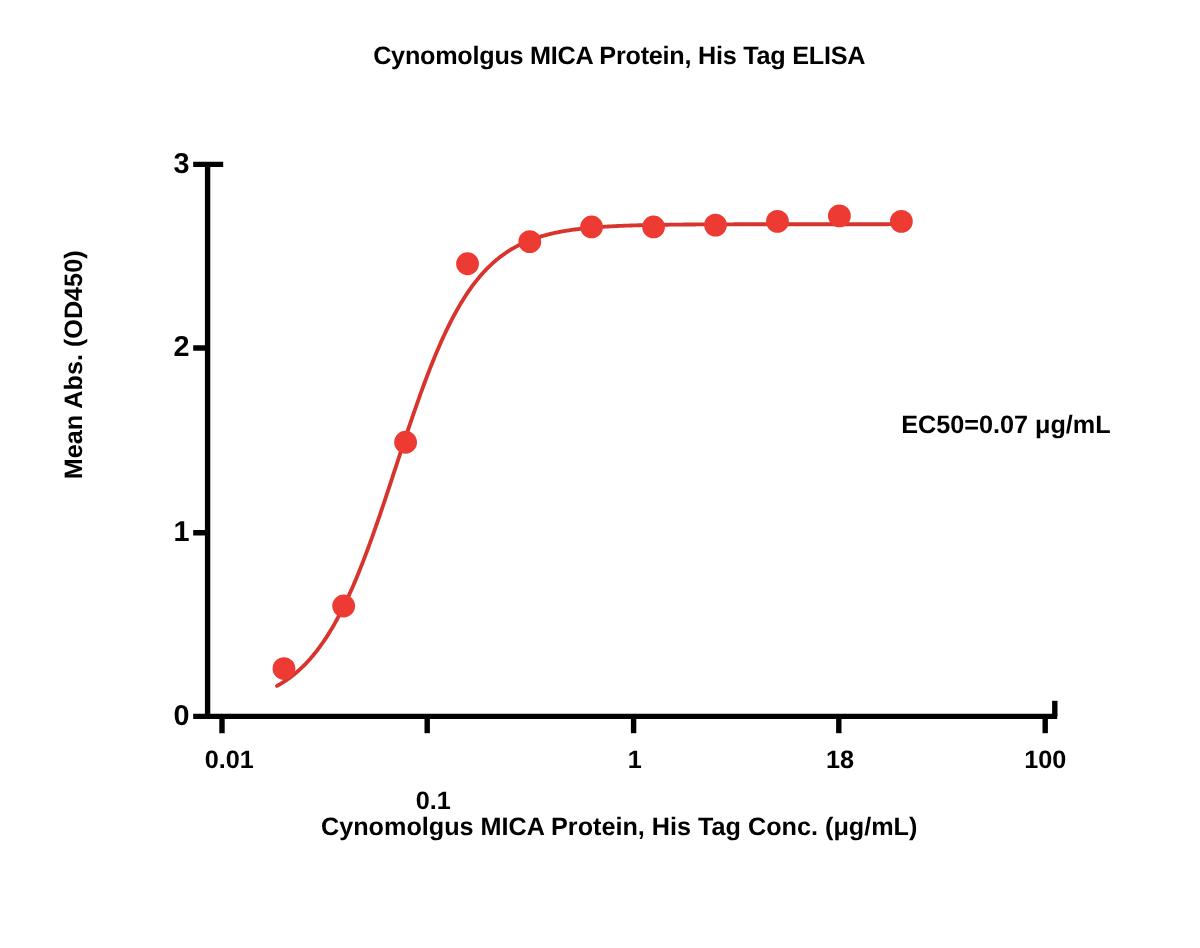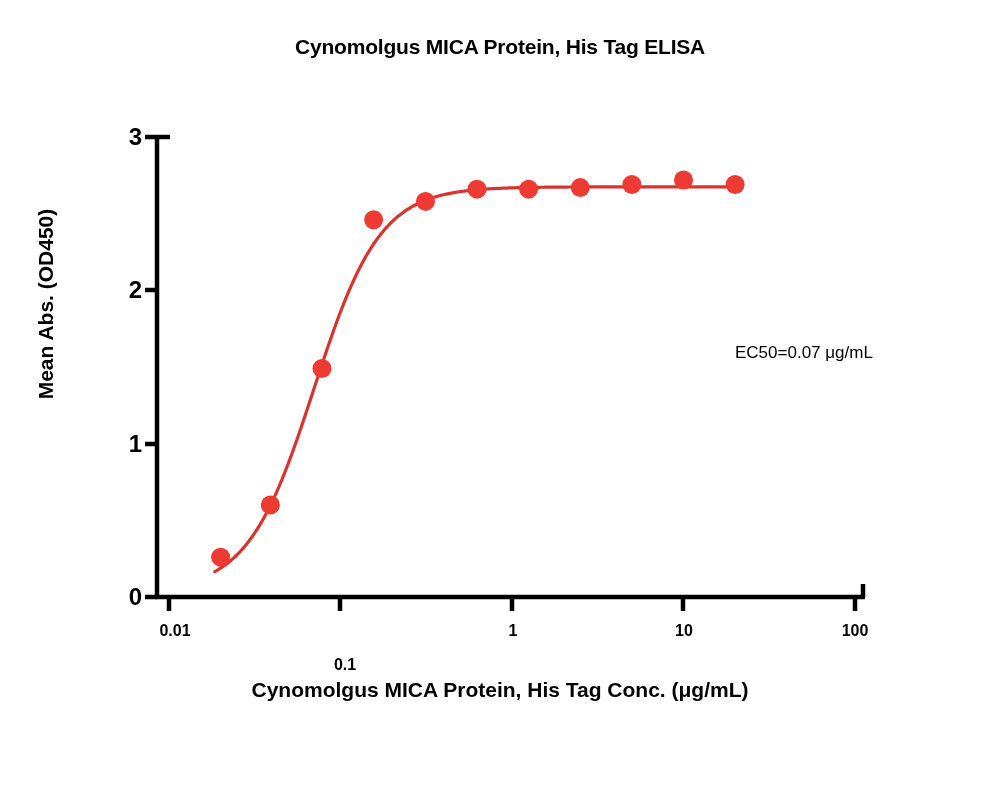--- a/index.html
+++ b/index.html
@@ -10,21 +10,21 @@
   body {
     width: 1000px;
     height: 790px;
     font-family: "Liberation Sans", sans-serif;
     color: #000000;
     overflow: hidden;
     position: relative;
   }
   #figure {
     position: absolute;
-    left: 0; top: 0;
+    left: 16px; top: 0;
     width: 952px;
     height: 790px;
   }
   .titleblock {
     position: absolute;
     left: 0;
     top: 34px;
     width: 1000px;
     text-align: center;
   }
@@ -38,22 +38,22 @@
   .chart-subtitle {
     font-size: 21px;
     font-weight: normal;
     line-height: 30px;
     white-space: nowrap;
   }
   .annotation {
     position: absolute;
     left: 735px;
     top: 343px;
-    font-size: 17px;
-    font-weight: normal;
+    font-size: 21px;
+    font-weight: bold;
     white-space: nowrap;
     text-align: right;
   }
   .ylabel {
     position: absolute;
     left: -64px;
     top: 292px;
     width: 220px;
     text-align: center;
     font-size: 21px;
@@ -67,21 +67,21 @@
     left: 0;
     top: 678px;
     width: 1000px;
     text-align: center;
     font-size: 21px;
     font-weight: bold;
     white-space: nowrap;
   }
   .tick-label {
     position: absolute;
-    font-size: 16px;
+    font-size: 21px;
     font-weight: bold;
     transform: translateX(-50%);
     white-space: nowrap;
   }
   .ytick-label {
     position: absolute;
     font-size: 24px;
     font-weight: bold;
     transform: translateY(-50%);
     text-align: right;
@@ -108,21 +108,21 @@
   <div class="xlabel">Cynomolgus MICA Protein, His Tag Conc. (μg/mL)</div>
 
   <div class="ytick-label" style="left:118px; top:137px; width:24px;">3</div>
   <div class="ytick-label" style="left:118px; top:290px; width:24px;">2</div>
   <div class="ytick-label" style="left:118px; top:444px; width:24px;">1</div>
   <div class="ytick-label" style="left:118px; top:597px; width:24px;">0</div>
 
   <div class="tick-label" style="left:175px; top:622px;">0.01</div>
   <div class="tick-label" style="left:345px; top:622px;margin-top:34px;">0.1</div>
   <div class="tick-label" style="left:513px; top:622px;">1</div>
-  <div class="tick-label" style="left:684px; top:622px;">10</div>
+  <div class="tick-label" style="left:684px; top:622px;">18</div>
   <div class="tick-label" style="left:855px; top:622px;">100</div>
 
   <svg class="plot" width="1000" height="790">
 
     <g>
       <line x1="157" y1="135" x2="157" y2="599" stroke="#000" stroke-width="4.5"></line>
       <line x1="155" y1="597" x2="865" y2="597" stroke="#000" stroke-width="4.5"></line>
 
       <line x1="157" y1="137" x2="170" y2="137" stroke="#000" stroke-width="4.5"></line>
       <line x1="863" y1="597" x2="863" y2="584" stroke="#000" stroke-width="4.5"></line>

